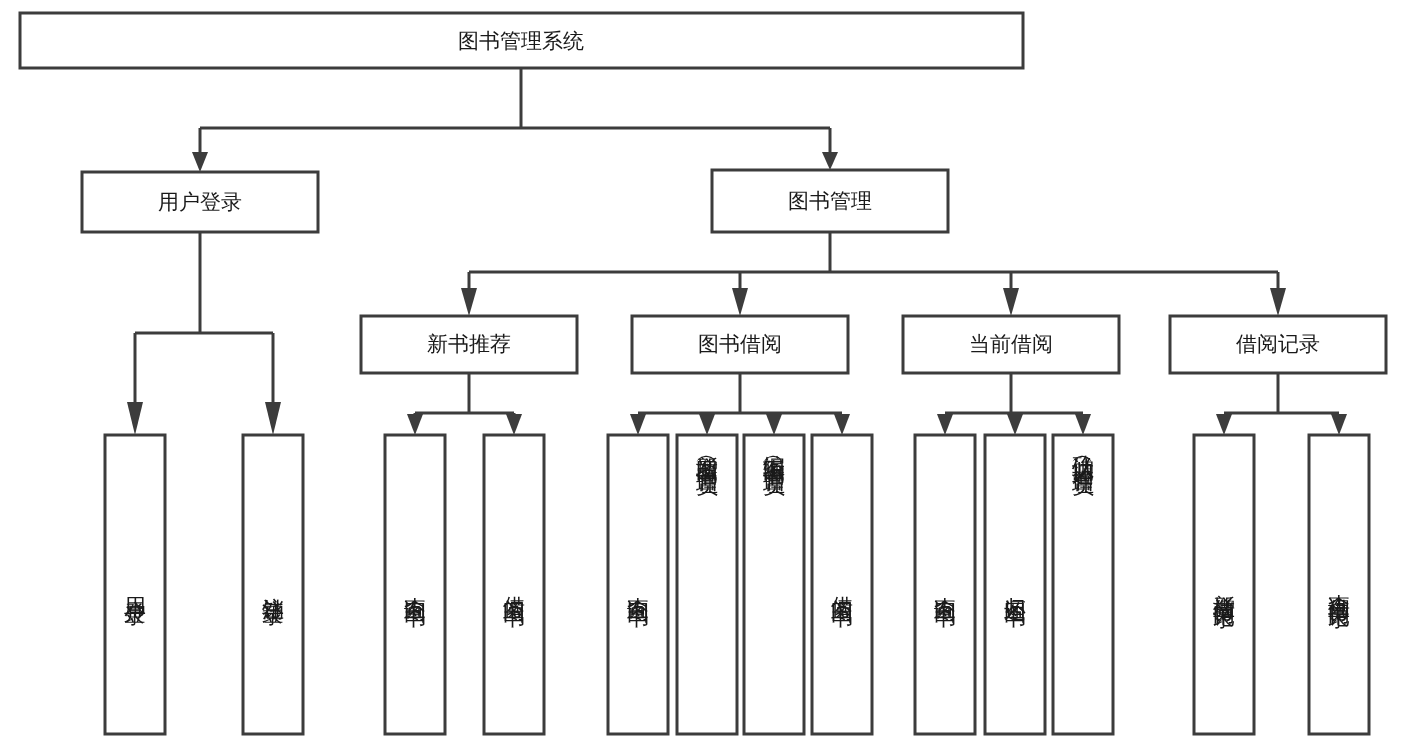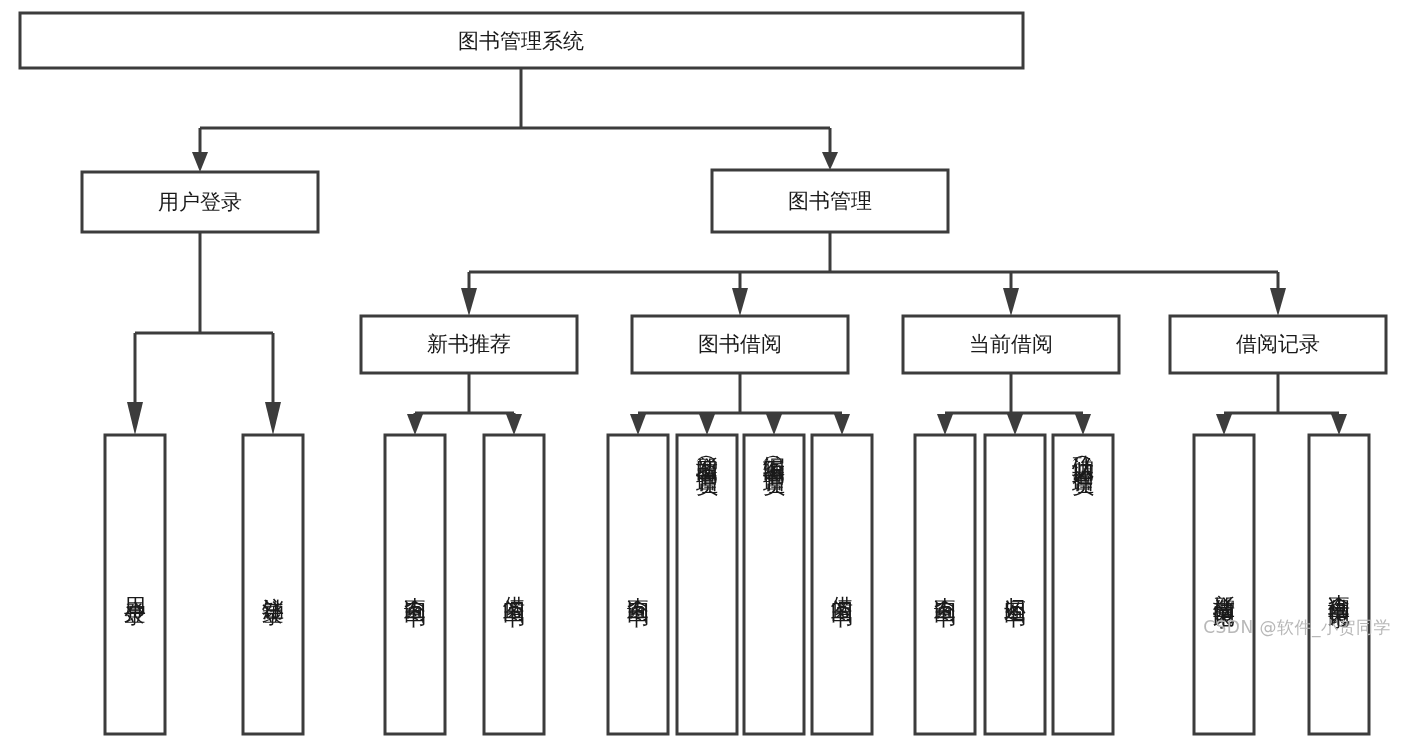--- a/index.html
+++ b/index.html
@@ -227,15 +227,14 @@
     <span class="leaf-label">确认归还（管理员）</span>
   </div>
 
   <div class="leaf-label-wrap" style="left:1194px; top:435px; width:60px; height:299px;">
     <span class="leaf-label">新增借阅记录</span>
   </div>
   <div class="leaf-label-wrap" style="left:1309px; top:435px; width:60px; height:299px;">
     <span class="leaf-label">查询借阅记录</span>
   </div>
 
-  <div class="watermark">CSDN @软件_小贺同学</div>
 
 </div>
 
 </body></html>

